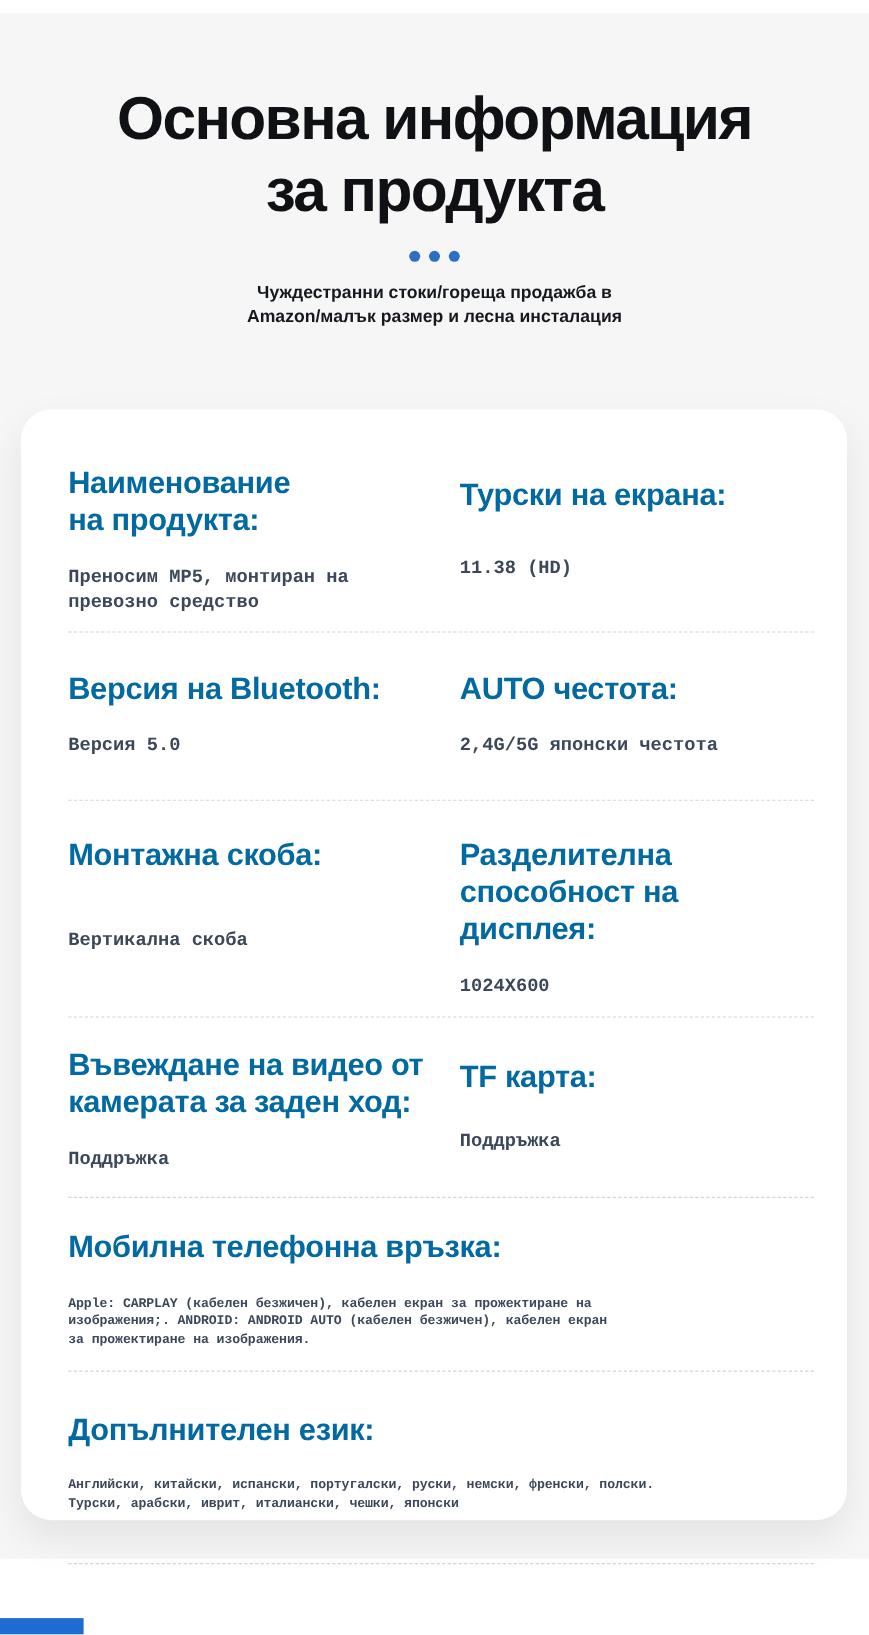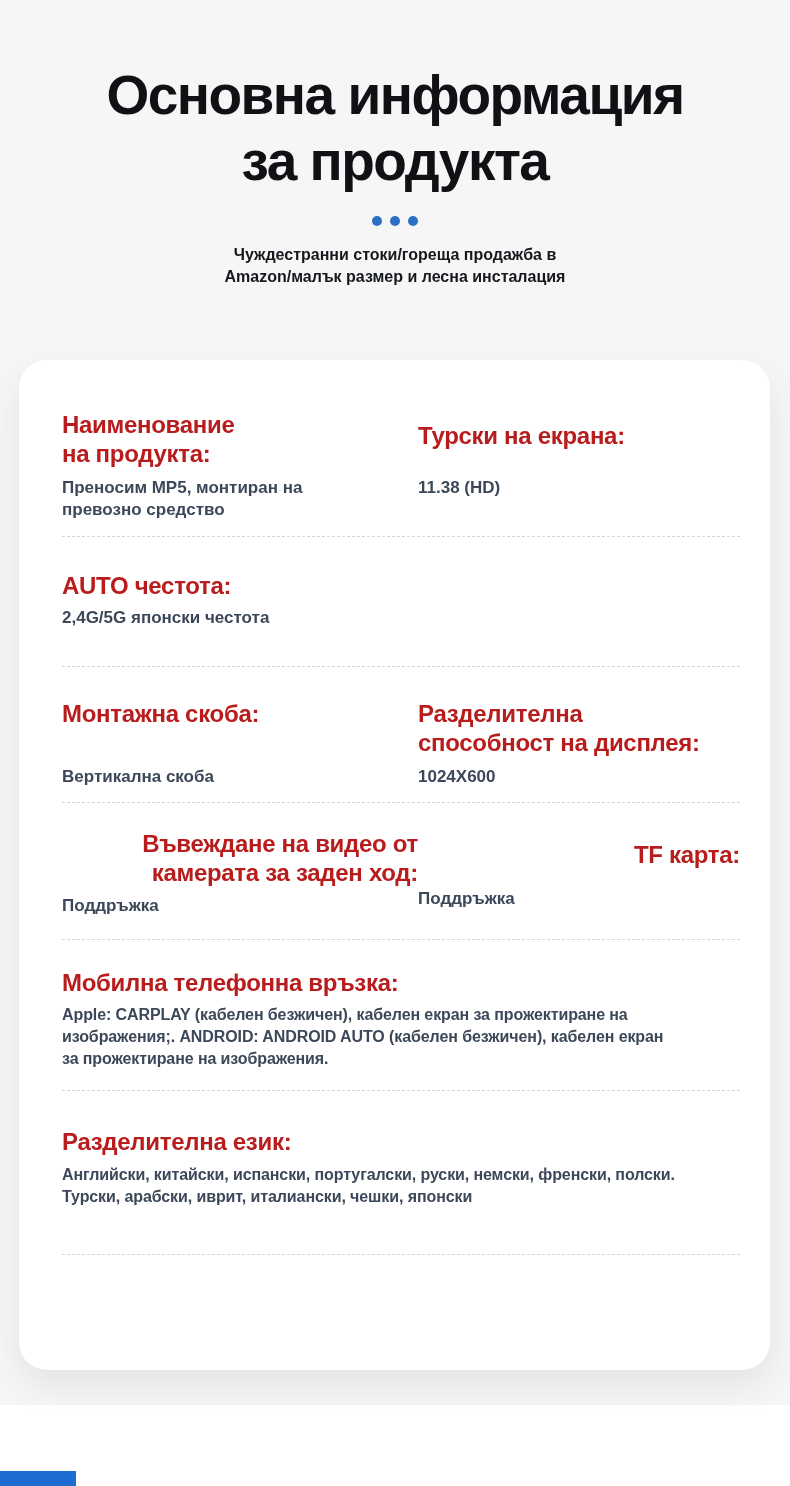--- a/index.html
+++ b/index.html
@@ -4,21 +4,21 @@
 <style>
   * { margin:0; padding:0; box-sizing:border-box; }
   html,body { width:790px; height:1486px; }
   body {
     position:relative;
     background:#ffffff;
     font-family:"Liberation Sans", sans-serif;
     overflow:hidden;
   }
   .gray-area {
-    position:absolute; top:0; left:0;
+    position:absolute; top:12px; left:0;
     width:790px; height:1405px;
     background:#f6f6f7;
   }
   
   .header { padding-top:62px; text-align:center; }
   .title {
     font-size:55px; font-weight:800; color:#101114;
     line-height:1.2; letter-spacing:-1.5px;
     white-space:pre-line;
   }
@@ -46,34 +46,34 @@
     border-bottom:1px dashed #d5d5d5;
   }
   .row.full { display:block; }
   .row1 { padding:0 0 14px; }
   .row2 { padding:34px 0 36px; }
   .row3 { padding:32px 0 14px; }
   .row4 { padding:26px 0 22px; }
   .row5 { padding:28px 0 20px; }
   .row6 { padding:36px 0 46px; }
   .label {
-    font-size:24px; font-weight:800; color:#b91c1c;
+    font-size:28px; font-weight:800; color:#0369a1;
     line-height:1.22; letter-spacing:-0.3px;
     white-space:pre-line;
   }
   .label-wrap.lh2 { min-height:60px; }
-  .label-wrap.lh2s { min-height:52px;text-align:right; }
+  .label-wrap.lh2s { min-height:52px; }
   .label.offset { padding-top:11px; }
   .value {
-    margin-top:7px;
+    margin-top:25px;
     font-size:17px; font-weight:700; color:#3c4859;
-    line-height:1.32; white-space:pre-line;
+    line-height:1.32; white-space:pre-line;font-family:Liberation Mono, monospace;
   }
   .value.para {
-    font-size:16px; letter-spacing:-0.1px; line-height:1.38;
+    font-size:12px; letter-spacing:-0.1px; line-height:1.38;
   }
   
   .accent-bar {
     position:absolute; left:0; bottom:0;
     width:76px; height:15px; background:#1e6bd2;
   }
 </style>
 </head>
 <body>
 
@@ -102,20 +102,26 @@
       </div>
       <div class="cell">
         <div class="label-wrap lh2">
           <div class="label offset">Турски на екрана:</div>
         </div>
         <div class="value">11.38 (HD)</div>
       </div>
     </div>
 
     <div class="row row2">
+      <div class="cell">
+        <div class="label-wrap">
+          <div class="label">Версия на Bluetooth:</div>
+        </div>
+        <div class="value">Версия 5.0</div>
+      </div>
       <div class="cell">
         <div class="label-wrap">
           <div class="label">AUTO честота:</div>
         </div>
         <div class="value">2,4G/5G японски честота</div>
       </div>
     </div>
 
     <div class="row row3">
       <div class="cell">
@@ -150,21 +156,21 @@
     </div>
 
     <div class="row full row5">
       <div class="label">Мобилна телефонна връзка:</div>
       <div class="value para">Apple: CARPLAY (кабелен безжичен), кабелен екран за прожектиране на
 изображения;. ANDROID: ANDROID AUTO (кабелен безжичен), кабелен екран
 за прожектиране на изображения.</div>
     </div>
 
     <div class="row full row6">
-      <div class="label">Разделителна език:</div>
+      <div class="label">Допълнителен език:</div>
       <div class="value para">Английски, китайски, испански, португалски, руски, немски, френски, полски.
 Турски, арабски, иврит, италиански, чешки, японски</div>
     </div>
 
   </div>
 </div>
 
 <div class="accent-bar"></div>
 
 </body></html>

